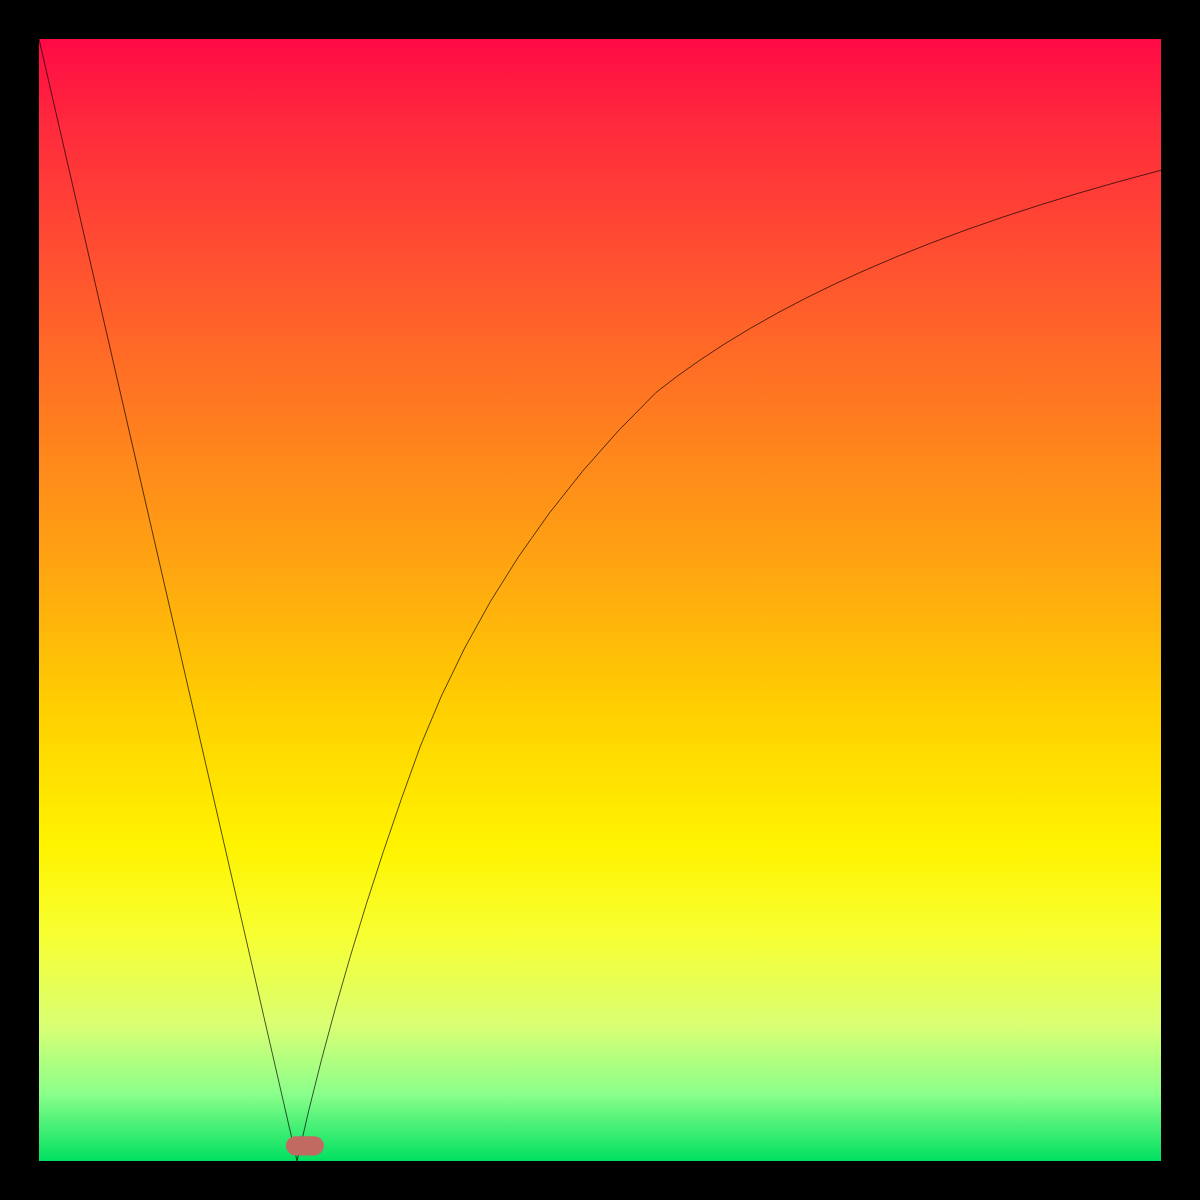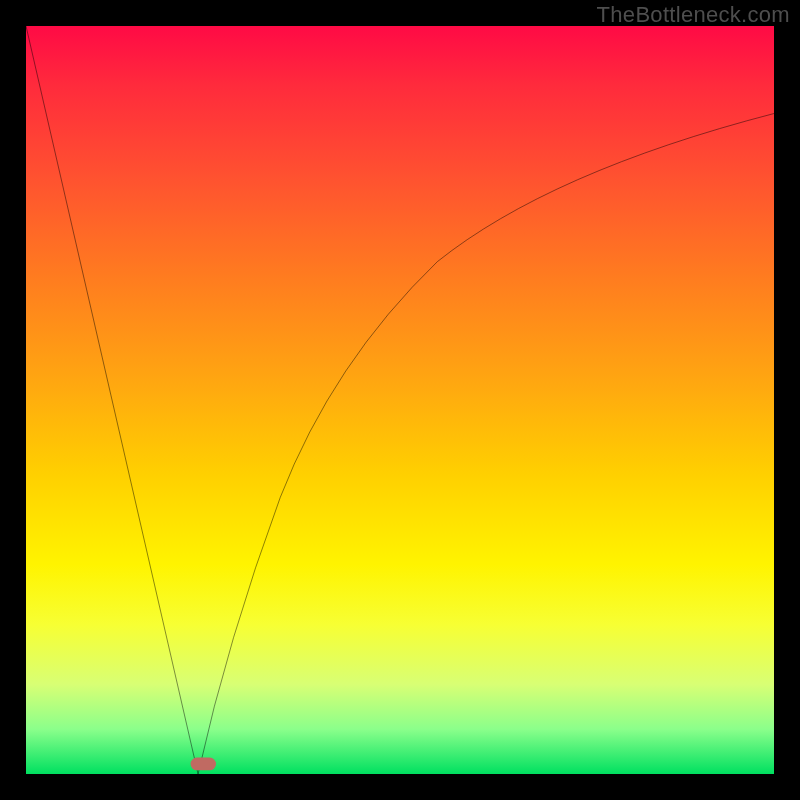--- a/index.html
+++ b/index.html
@@ -56,21 +56,20 @@
     font-size: 22px;
     font-weight: 400;
     letter-spacing: 0.3px;
   }
 </style>
 </head>
 <body>
 
 <div class="frame">
 
-  <div class="watermark">TheBottleneck.com</div>
 
   <div class="plot-area">
     <svg viewBox="0 0 100 100" preserveAspectRatio="none">
 
       <path d="M 0 0 L 23 100" stroke="#000" stroke-width="0.45" fill="none" vector-effect="non-scaling-stroke"></path>
 
       <path d="M 23 100
                Q 27 82, 34 63
                Q 41 45, 55 31.5
                Q 70 19.5, 100 11.7" stroke="#000" stroke-width="0.45" fill="none" vector-effect="non-scaling-stroke"></path>

